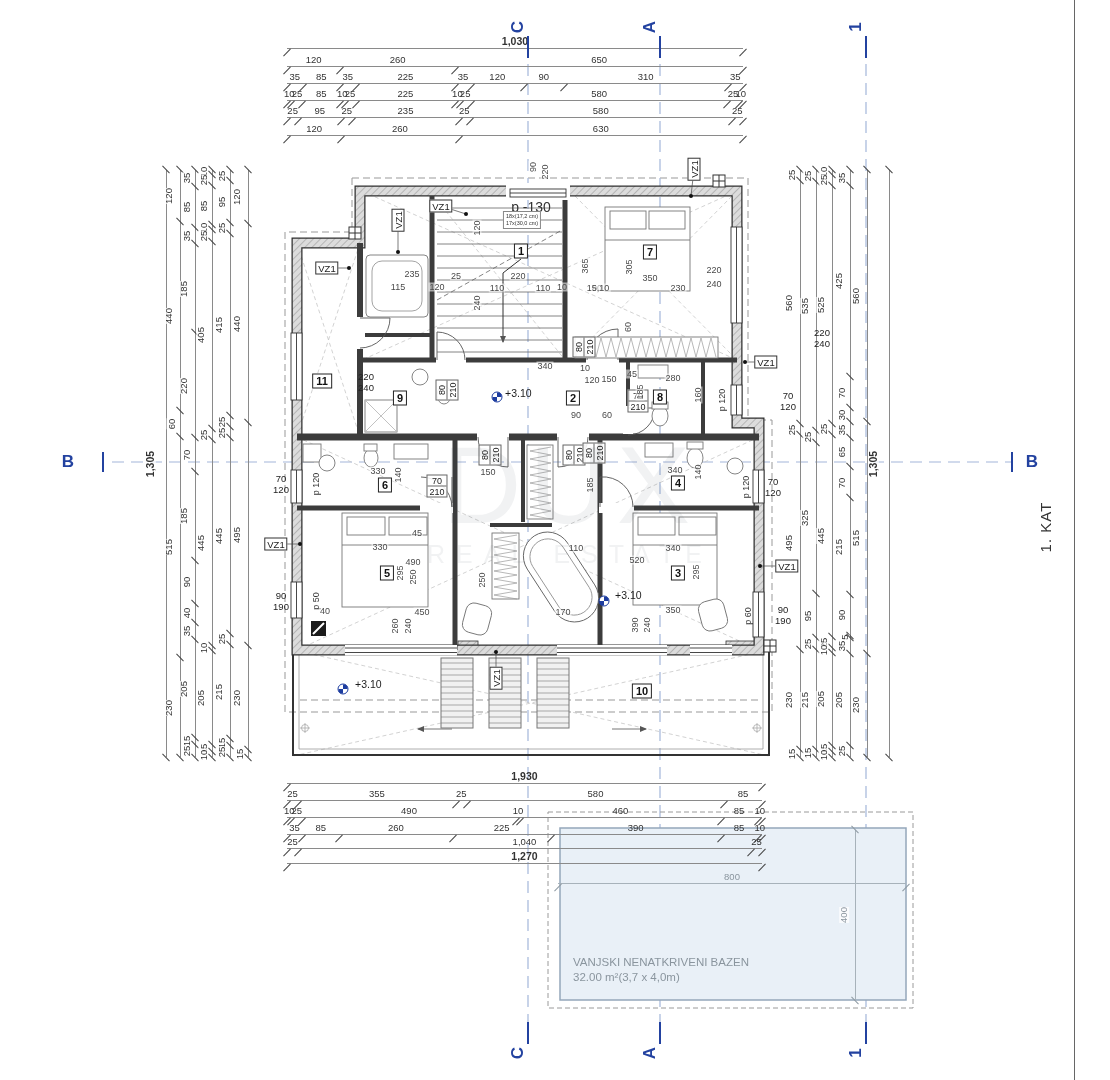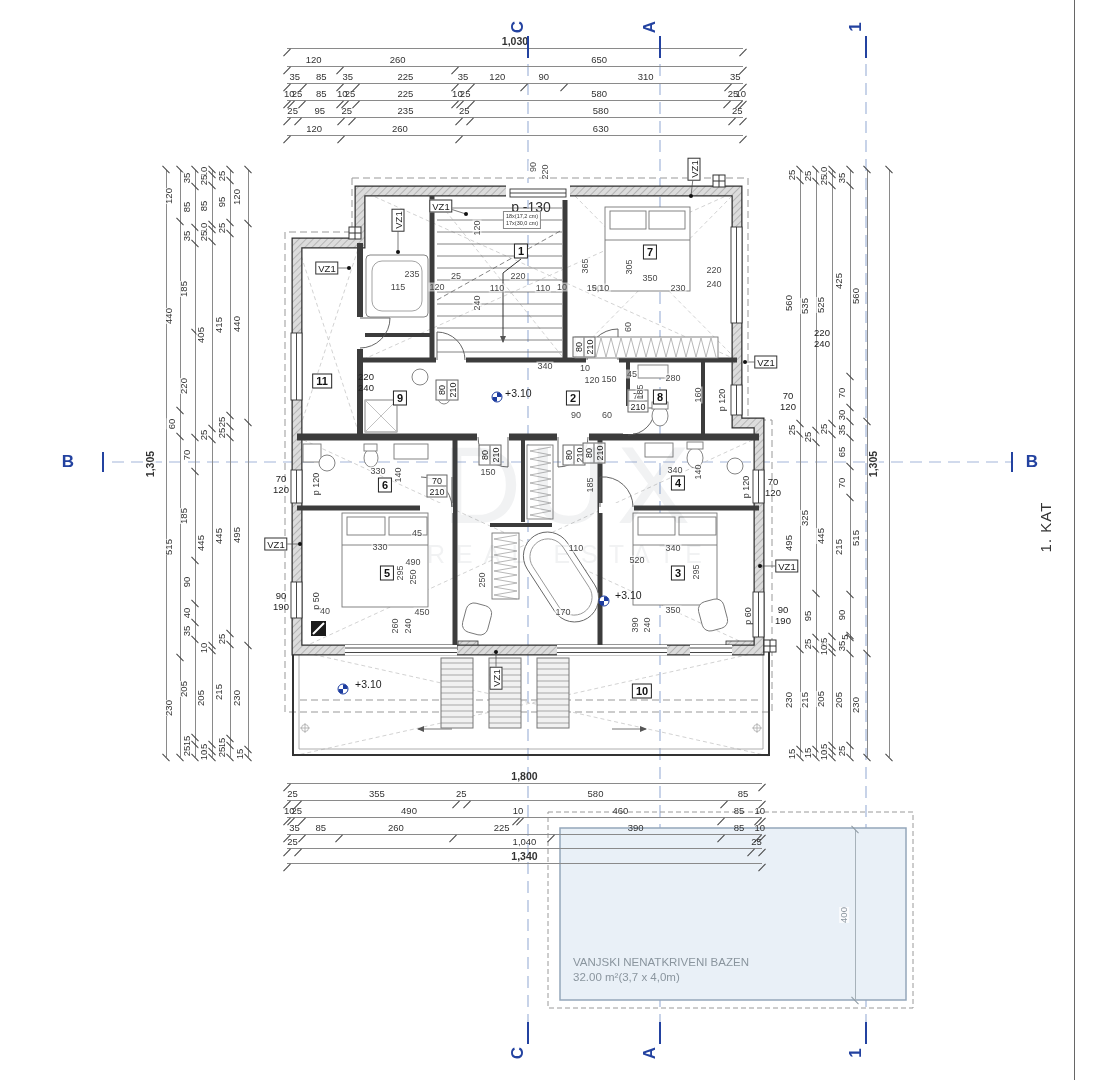--- a/index.html
+++ b/index.html
@@ -392,21 +392,21 @@
         </div>
         <div class="dim-seg" style="flex-grow: 260;">
           <span class="dim-lab">260</span>
         </div>
         <div class="dim-seg" style="flex-grow: 630;">
           <span class="dim-lab">630</span>
         </div>
       </div>
       <div class="dim-row total" style="left: 287px; top: 783px; width: 475px;">
         <div class="dim-seg" style="flex-grow: 1070;">
-          <span class="dim-lab">1,800</span>
+          <span class="dim-lab">1,930</span>
         </div>
       </div>
       <div class="dim-row" style="left: 287px; top: 800px; width: 475px;">
         <div class="dim-seg" style="flex-grow: 25;">
           <span class="dim-lab">25</span>
         </div>
         <div class="dim-seg" style="flex-grow: 355;">
           <span class="dim-lab">355</span>
         </div>
         <div class="dim-seg" style="flex-grow: 25;">
@@ -471,21 +471,21 @@
         </div>
         <div class="dim-seg" style="flex-grow: 1040;">
           <span class="dim-lab">1,040</span>
         </div>
         <div class="dim-seg" style="flex-grow: 25;">
           <span class="dim-lab">25</span>
         </div>
       </div>
       <div class="dim-row total" style="left: 287px; top: 863px; width: 475px;">
         <div class="dim-seg" style="flex-grow: 1090;">
-          <span class="dim-lab">1,340</span>
+          <span class="dim-lab">1,270</span>
         </div>
       </div>
       <div class="dim-col total" style="left: 166px; top: 170px; height: 587px;">
         <div class="dim-seg" style="flex-grow: 1305;">
           <span class="dim-lab">1,305</span>
         </div>
       </div>
       <div class="dim-col" style="left: 180px; top: 170px; height: 587px;">
         <div class="dim-seg" style="flex-grow: 120;">
           <span class="dim-lab">120</span>
@@ -760,20 +760,25 @@
         <div class="dim-seg" style="flex-grow: 515;">
           <span class="dim-lab">515</span>
         </div>
         <div class="dim-seg" style="flex-grow: 230;">
           <span class="dim-lab">230</span>
         </div>
       </div>
       <div class="dim-col total" style="left: 889px; top: 170px; height: 587px;">
         <div class="dim-seg" style="flex-grow: 1305;">
           <span class="dim-lab">1,305</span>
+        </div>
+      </div>
+      <div class="dim-row light" style="left: 558px; top: 883px; width: 348px;">
+        <div class="dim-seg" style="flex-grow: 800;">
+          <span class="dim-lab">800</span>
         </div>
       </div>
       <div class="dim-col light" style="left: 855px; top: 830px; height: 170px;">
         <div class="dim-seg" style="flex-grow: 400;">
           <span class="dim-lab">400</span>
         </div>
       </div>
       <div class="room-box" style="left: 521px; top: 251px;">1</div>
       <div class="room-box" style="left: 573px; top: 398px;">2</div>
       <div class="room-box" style="left: 678px; top: 573px;">3</div>

